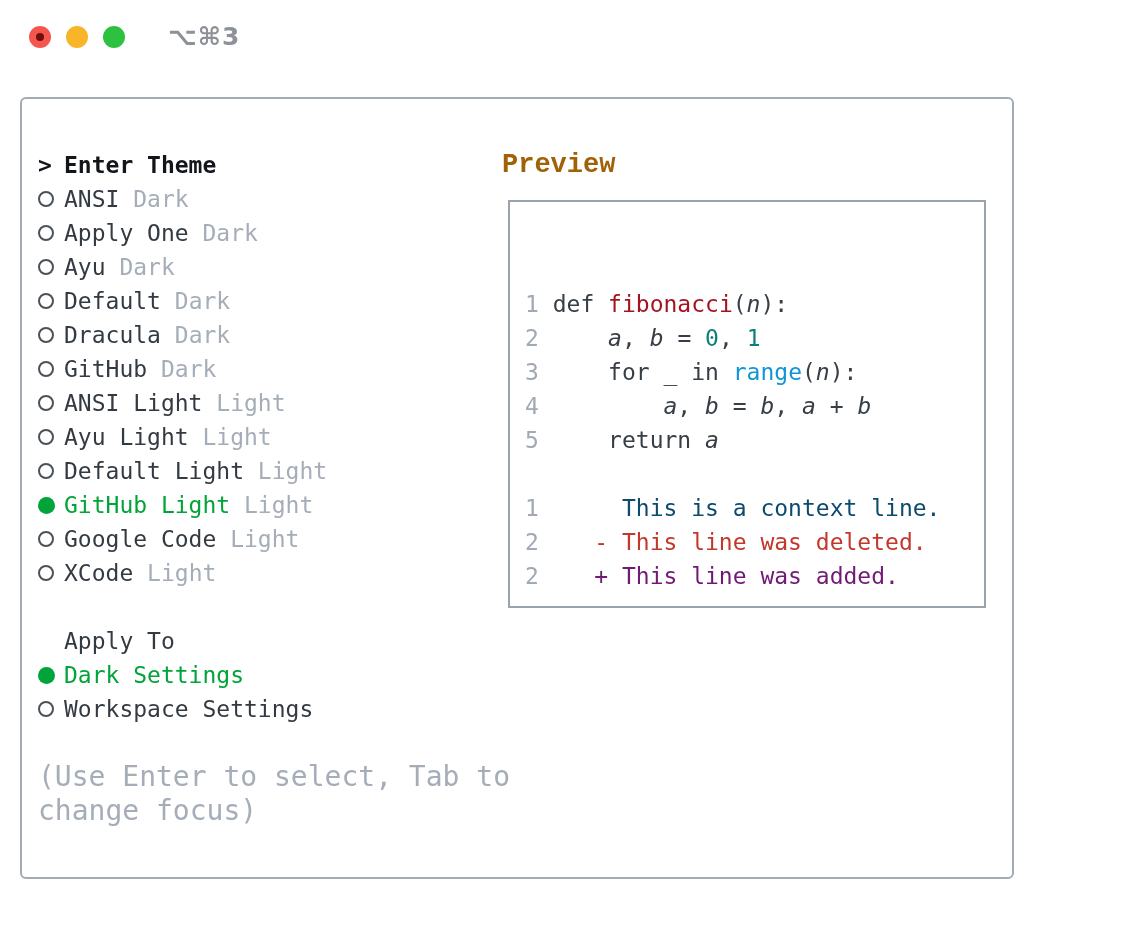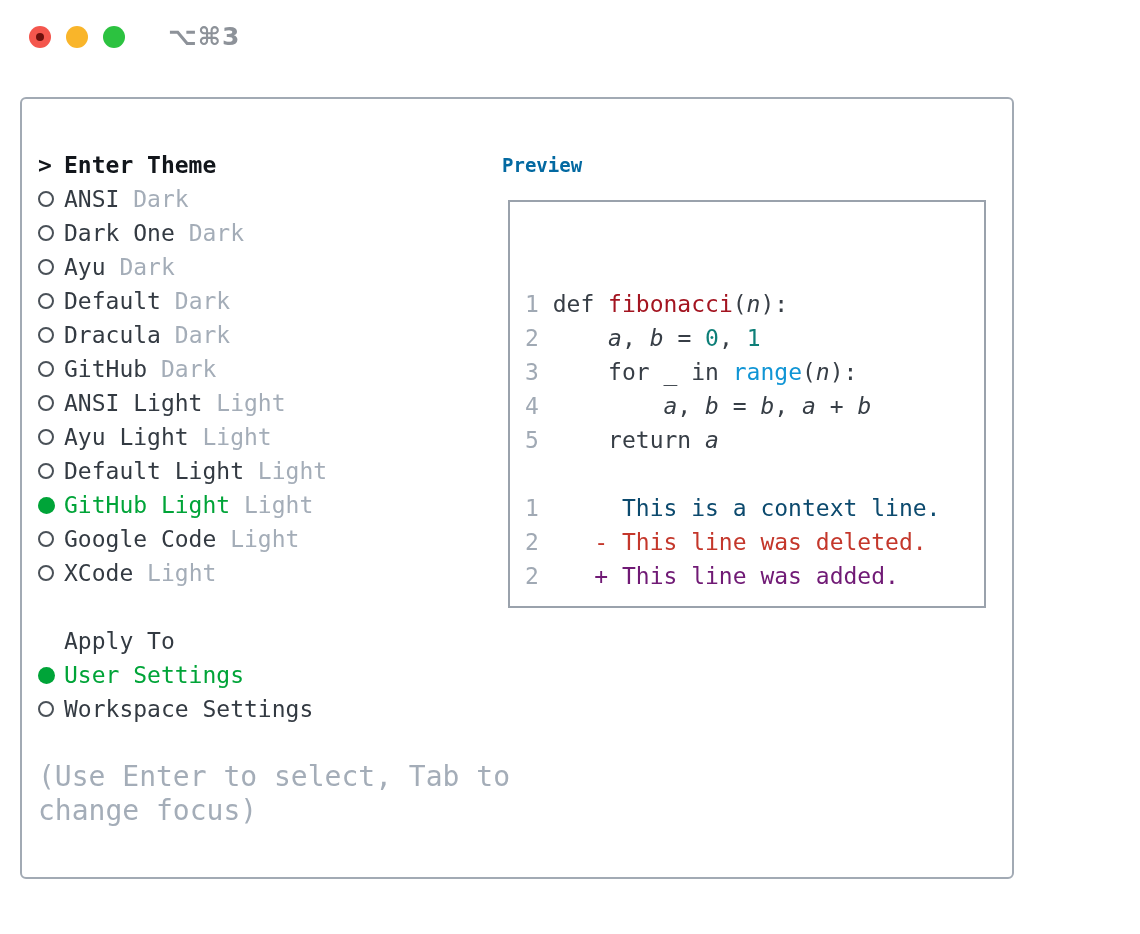--- a/index.html
+++ b/index.html
@@ -36,21 +36,21 @@
   .prompt{font-weight:bold;color:#12161b;font-size:23px;}
   .row .label{color:#333a42;}
   .row.header .label{font-weight:bold;color:#12161b;}
   .row .label.selected{color:#00a438;}
   .variant{color:#a4adb8;}
   .hint{position:absolute;left:38px;top:760px;font-size:28px;color:#a4adb8;}
   .hint div{height:34px;line-height:34px;white-space:pre;}
   
   .preview-title{
     position:absolute;left:502px;top:148px;height:34px;line-height:34px;
-    font-weight:bold;font-size:19px;color:#0369a1;
+    font-weight:bold;font-size:27px;color:#a16207;font-family:Liberation Mono, monospace;
   }
   .preview-box{
     position:absolute;left:508px;top:200px;width:478px;height:408px;
     border:2px solid #9aa2ac;box-sizing:border-box;background:#fff;
   }
   .preview-code{position:absolute;left:15px;top:48px;margin-top:37px;}
   .code-line{height:34px;line-height:34px;font-size:23px;white-space:pre;}
   .seg-ln{color:#a0a9b4;}
   .seg-pl{color:#373e46;}
   .seg-kw{color:#373e46;}
@@ -78,40 +78,40 @@
 
   <div class="panel"></div>
 
   <div class="rows theme-rows">
     <div class="row header">
       <span class="glyph"><span class="prompt">&gt;</span></span>
       <span class="label">Enter Theme</span>
     </div>
 
   <div class="row"><span class="glyph"><span class="ring"></span></span><span class="label">ANSI</span><span class="variant"> Dark</span></div>
-      <div class="row"><span class="glyph"><span class="ring"></span></span><span class="label">Dark One</span><span class="variant"> Dark</span></div>
+      <div class="row"><span class="glyph"><span class="ring"></span></span><span class="label">Apply One</span><span class="variant"> Dark</span></div>
       <div class="row"><span class="glyph"><span class="ring"></span></span><span class="label">Ayu</span><span class="variant"> Dark</span></div>
       <div class="row"><span class="glyph"><span class="ring"></span></span><span class="label">Default</span><span class="variant"> Dark</span></div>
       <div class="row"><span class="glyph"><span class="ring"></span></span><span class="label">Dracula</span><span class="variant"> Dark</span></div>
       <div class="row"><span class="glyph"><span class="ring"></span></span><span class="label">GitHub</span><span class="variant"> Dark</span></div>
       <div class="row"><span class="glyph"><span class="ring"></span></span><span class="label">ANSI Light</span><span class="variant"> Light</span></div>
       <div class="row"><span class="glyph"><span class="ring"></span></span><span class="label">Ayu Light</span><span class="variant"> Light</span></div>
       <div class="row"><span class="glyph"><span class="ring"></span></span><span class="label">Default Light</span><span class="variant"> Light</span></div>
       <div class="row"><span class="glyph"><span class="dot"></span></span><span class="label selected">GitHub Light</span><span class="variant"> Light</span></div>
       <div class="row"><span class="glyph"><span class="ring"></span></span><span class="label">Google Code</span><span class="variant"> Light</span></div>
       <div class="row"><span class="glyph"><span class="ring"></span></span><span class="label">XCode</span><span class="variant"> Light</span></div>
     </div>
 
   <div class="rows apply-rows">
     <div class="row">
       <span class="glyph"></span>
       <span class="label">Apply To</span>
     </div>
 
-  <div class="row"><span class="glyph"><span class="dot"></span></span><span class="label selected">User Settings</span></div>
+  <div class="row"><span class="glyph"><span class="dot"></span></span><span class="label selected">Dark Settings</span></div>
       <div class="row"><span class="glyph"><span class="ring"></span></span><span class="label">Workspace Settings</span></div>
     </div>
 
   <div class="hint">
     <div>(Use Enter to select, Tab to</div>
     <div>change focus)</div>
   </div>
 
   <div class="preview-title">Preview</div>
 

